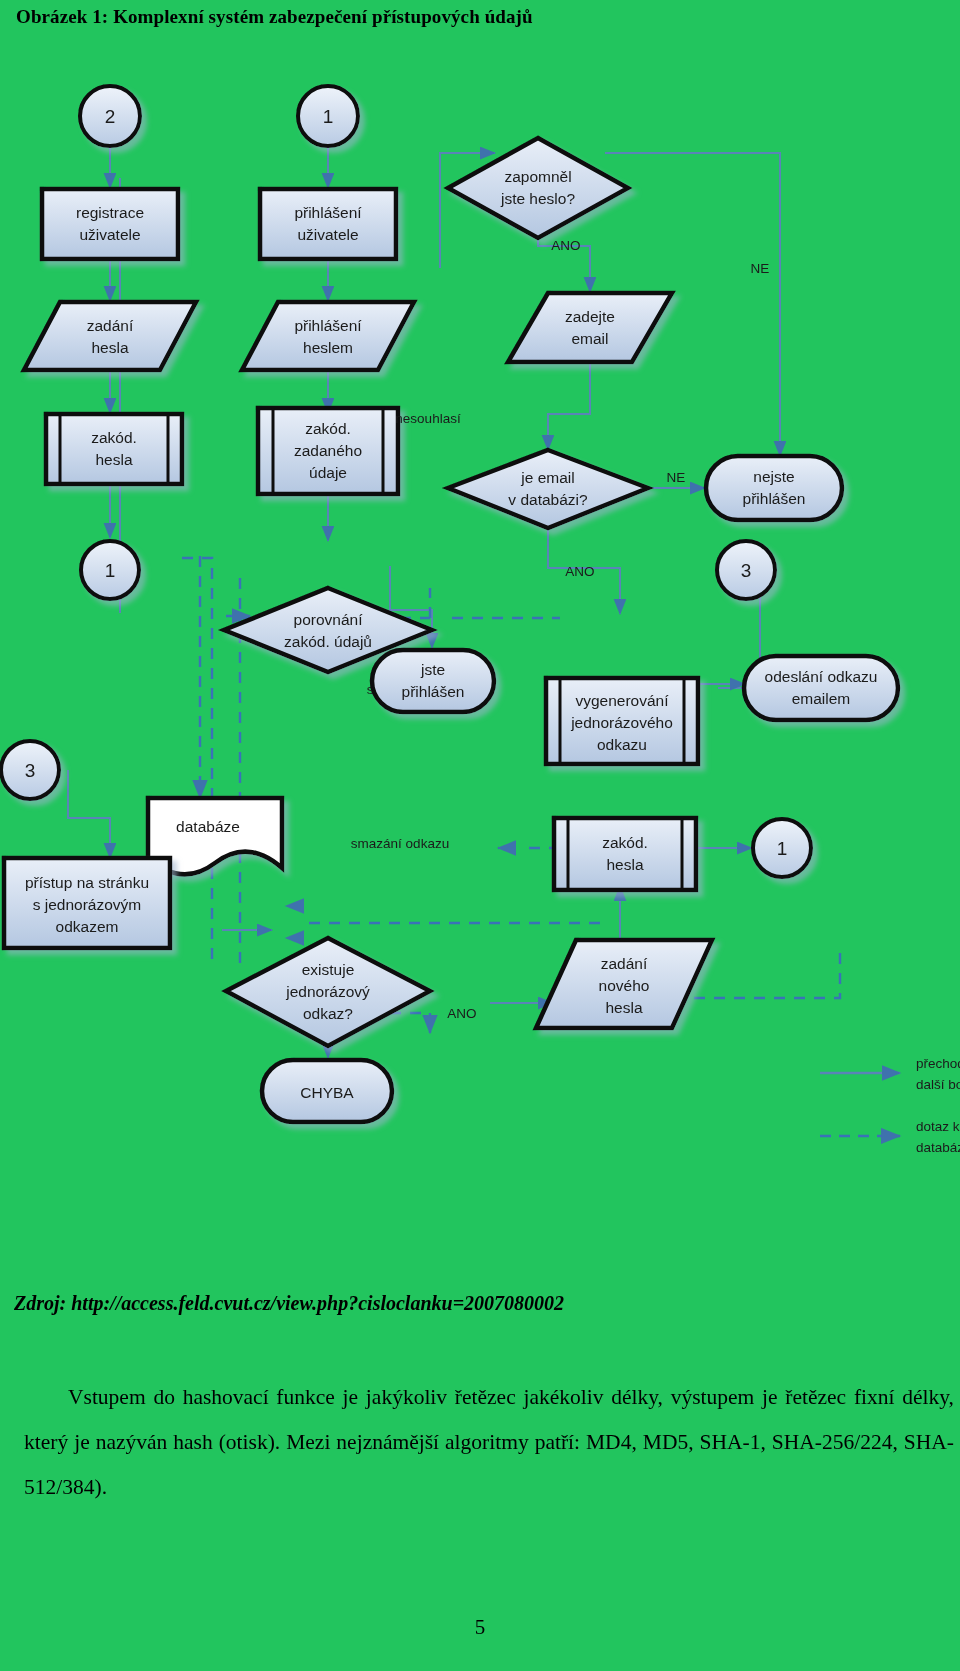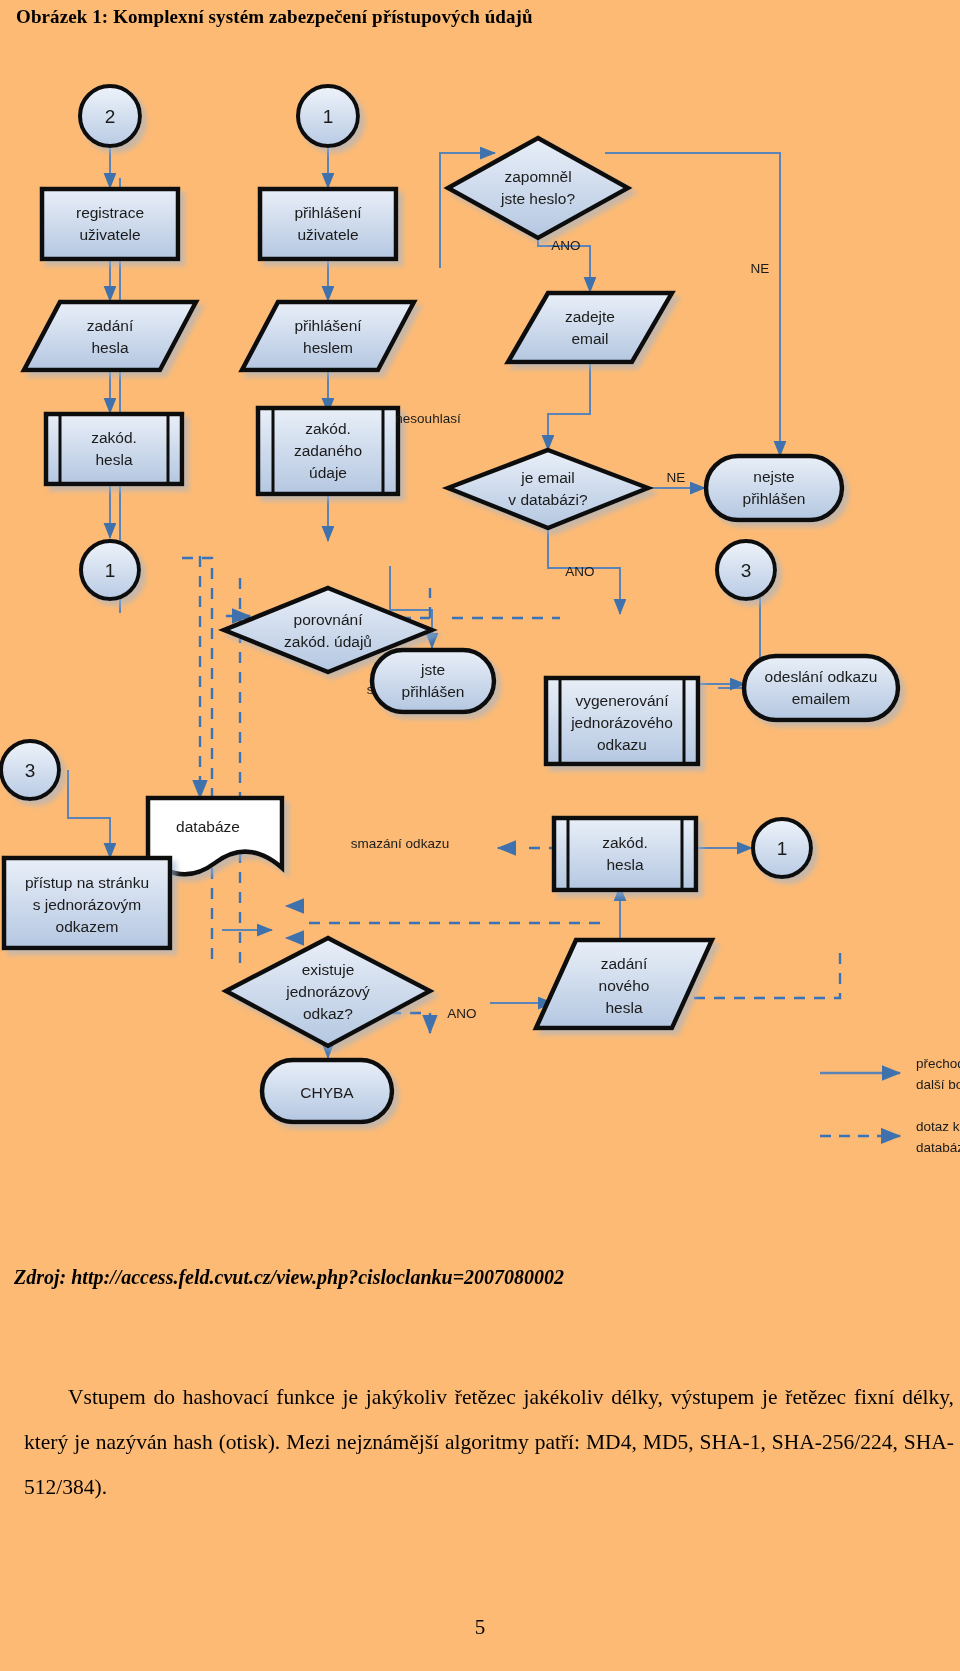--- a/index.html
+++ b/index.html
@@ -1,25 +1,25 @@
 <!DOCTYPE html>
 <html lang="cs"><head>
 <meta charset="utf-8">
 <style>
   html,body{margin:0;padding:0;background:#fff;}
   body{width:960px;height:1671px;position:relative;font-family:"Liberation Serif",serif;color:#000;}
-  .page{position:relative;width:960px;height:1671px;overflow:hidden;background:#fdba74;}
+  .page{position:relative;width:960px;height:1671px;overflow:hidden;background:#22c55e;}
 
   .fig-caption{position:absolute;left:16px;top:6px;font-family:"Liberation Serif",serif;
     font-weight:bold;font-size:19px;letter-spacing:.1px;white-space:nowrap;}
 
   .diagram{position:absolute;left:0;top:58px;width:960px;height:1130px;}
   .diagram svg{display:block;}
 
-  .source{position:absolute;left:14px;top:1266px;font-family:"Liberation Serif",serif;
+  .source{position:absolute;left:14px;top:1292px;font-family:"Liberation Serif",serif;
     font-style:italic;font-weight:bold;font-size:20px;white-space:nowrap;}
 
   .para{position:absolute;left:24px;top:1375px;width:930px;font-family:"Liberation Serif",serif;
     font-size:21.5px;line-height:45px;text-align:justify;text-indent:44px;}
 
   .pagenum{position:absolute;left:0;top:1615px;width:960px;text-align:center;
     font-family:"Liberation Serif",serif;font-size:21px;}
 
   text{font-family:"Liberation Sans",sans-serif;fill:#1b1b1b;}
   .lbl{font-size:15.5px;}

